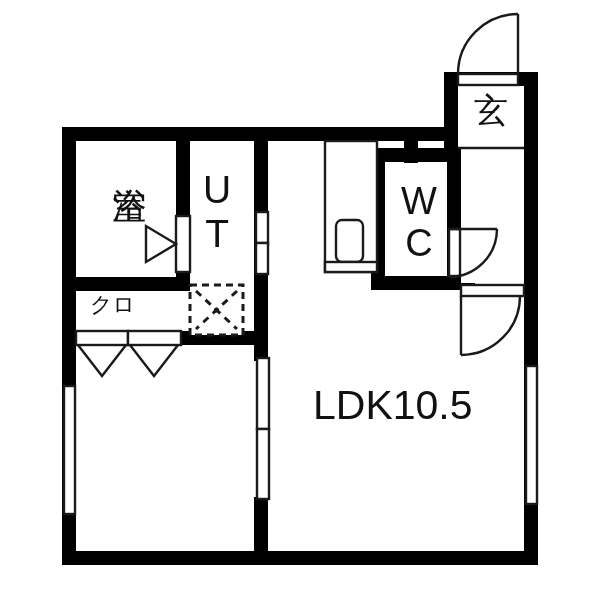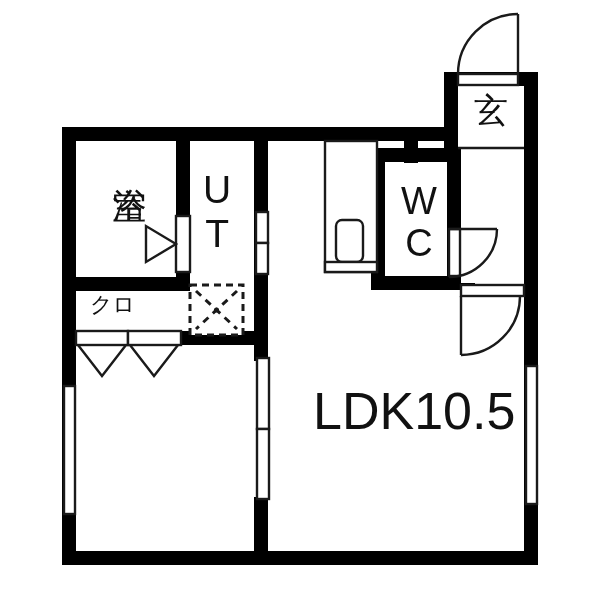--- a/index.html
+++ b/index.html
@@ -126,21 +126,21 @@
     <div style="writing-mode:vertical-rl;">浴室</div>
   </div>
 
   <div class="lbl lbl-jp" style="left:90px;top:294px;font-size:22px;">クロ</div>
 
   <div class="lbl lbl-lat" style="left:196px;top:168px;font-size:39px;line-height:1.04;text-align:center;">
     <div style="writing-mode:vertical-rl;text-orientation:upright;letter-spacing:1px;">UT</div>
   </div>
 
 
-  <div class="lbl lbl-lat" style="left:313px;top:385px;font-size:52px;">LDK10.5</div>
+  <div class="lbl lbl-lat" style="left:313px;top:385px;font-size:41px;">LDK10.5</div>
 
   <div class="lbl lbl-lat" style="left:398px;top:180px;font-size:38px;line-height:1.08;text-align:center;">
     <div style="writing-mode:vertical-rl;text-orientation:upright;">WC</div>
   </div>
 
   <div class="lbl lbl-jp" style="left:474px;top:93px;font-size:34px;">玄</div>
 
 </div>
 
 </body></html>

